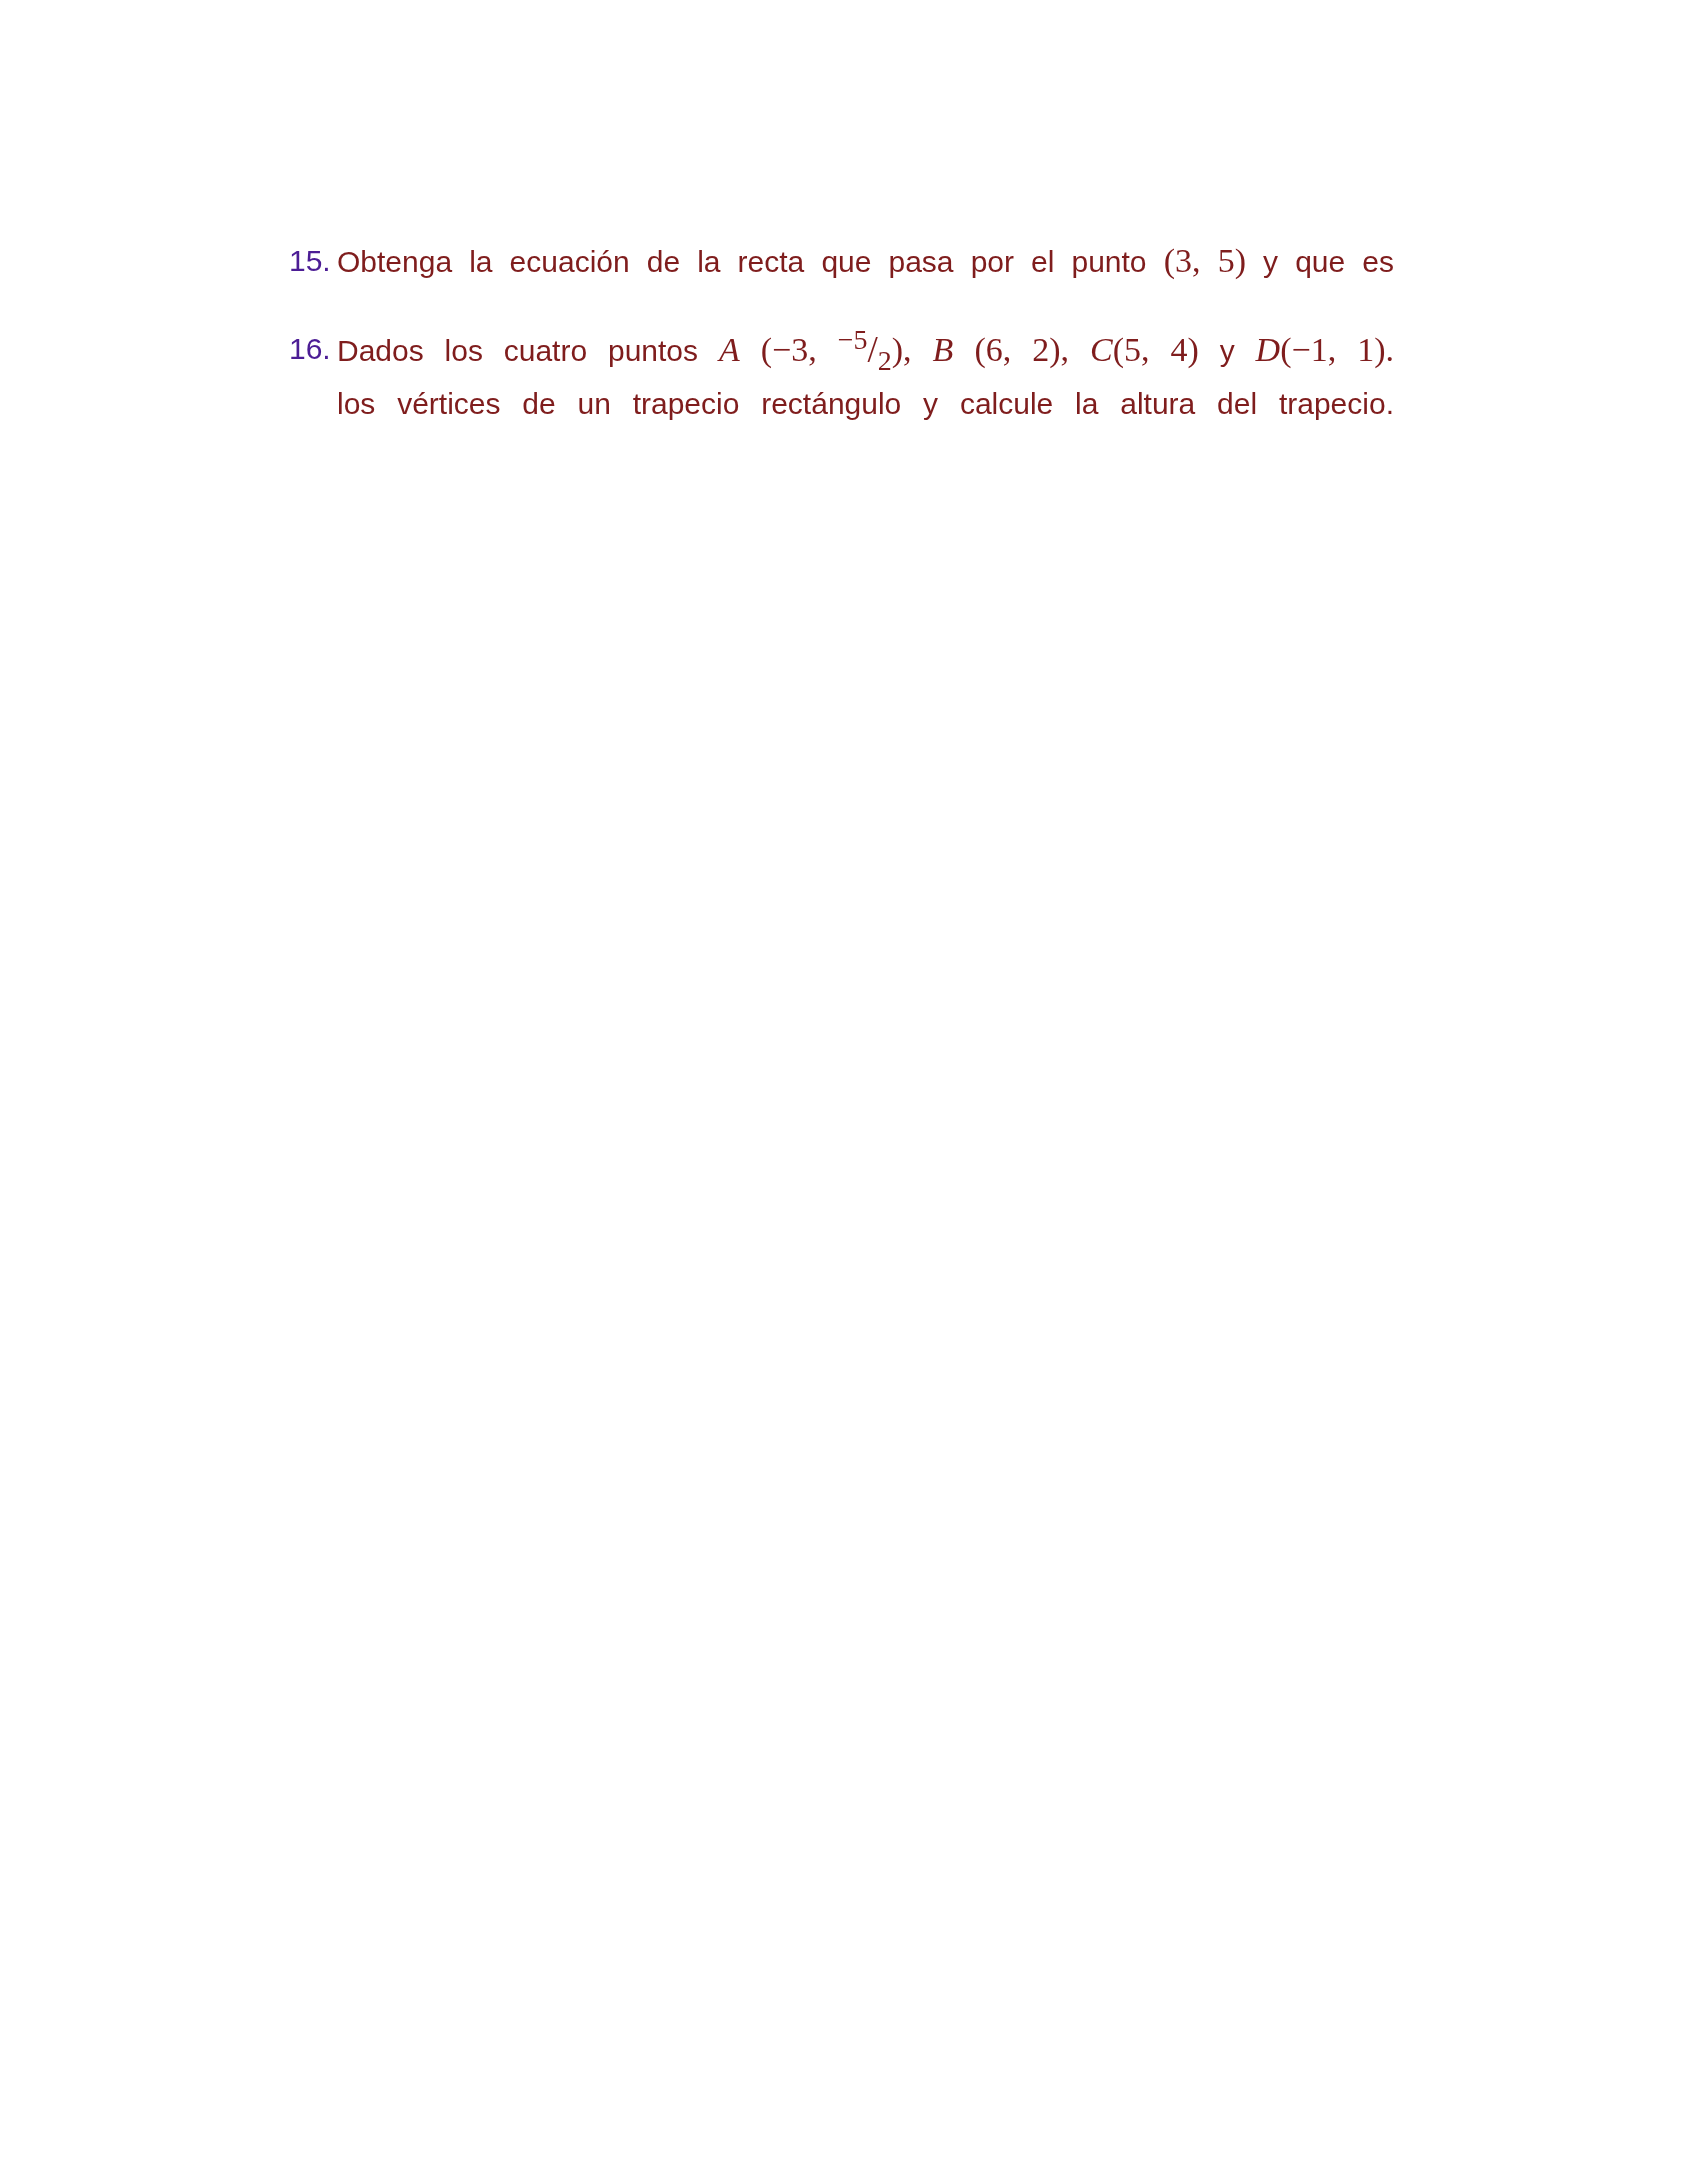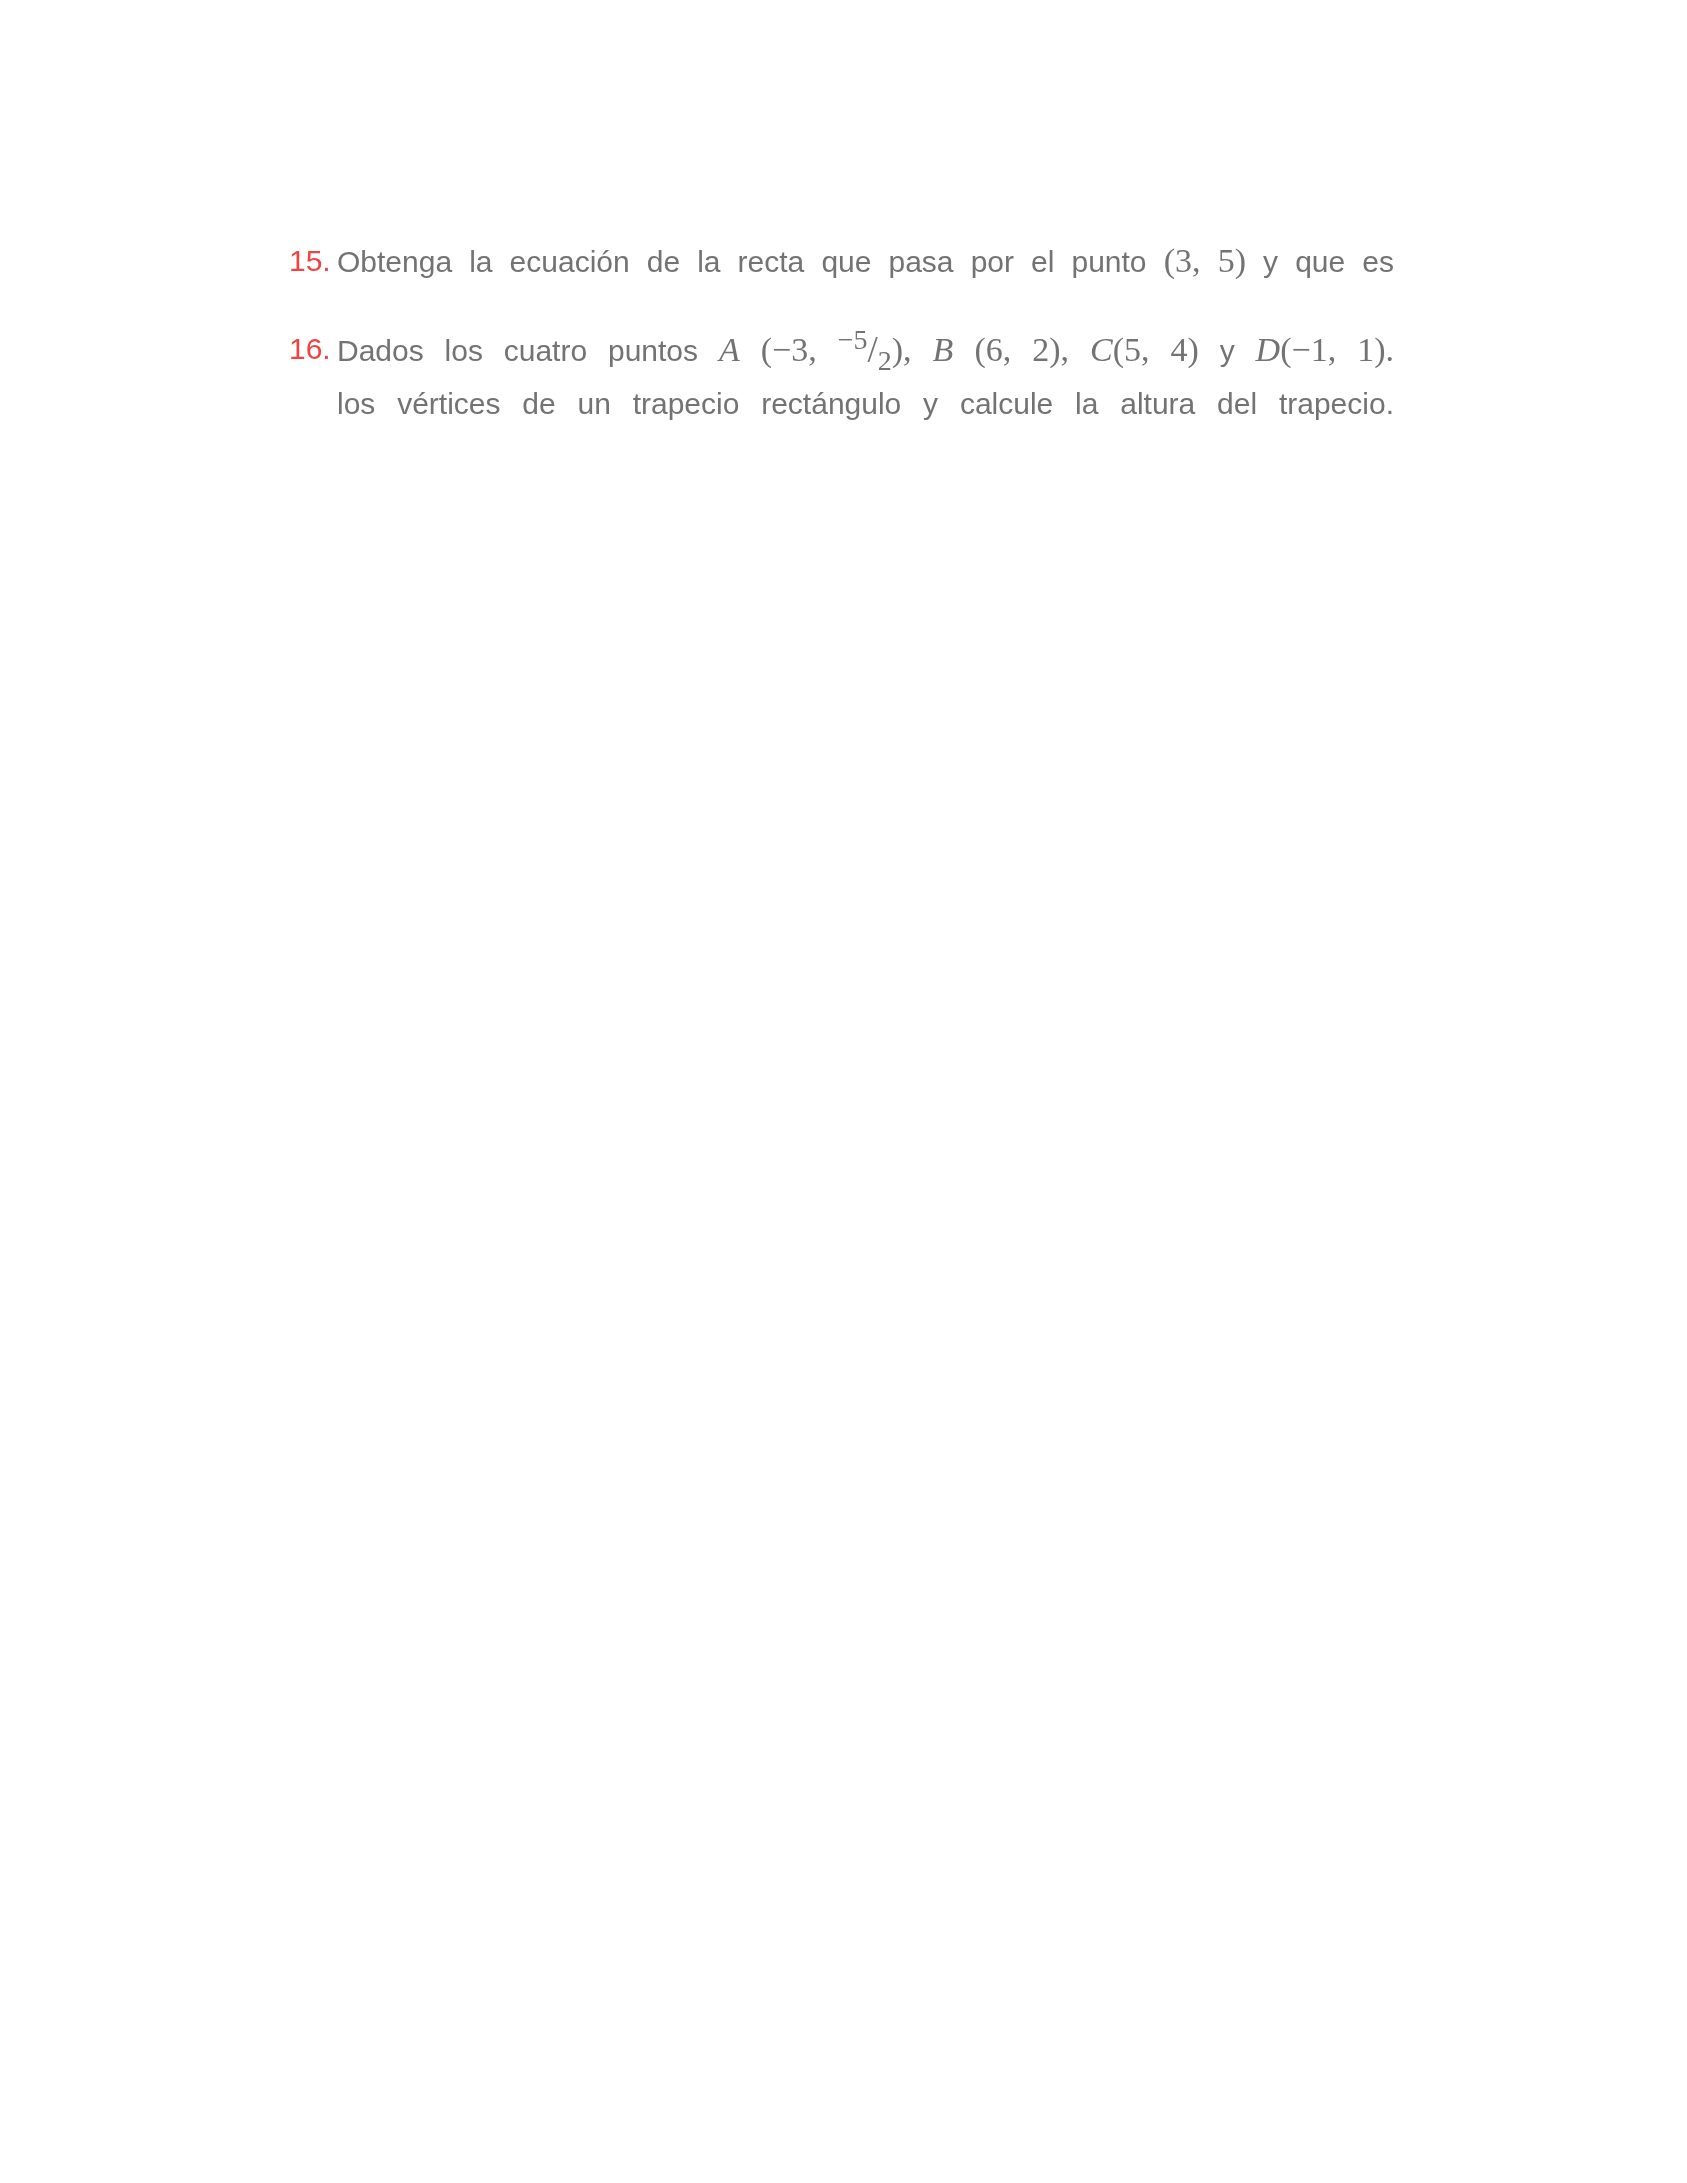--- a/index.html
+++ b/index.html
@@ -32,35 +32,35 @@
   }
   .problem + .problem {
     margin-top: 36px;
   }
   .problem-number {
     position: absolute;
     left: 0;
     top: 0;
     font-size: 30px;
     line-height: 43px;
-    color: #ef4444;
+    color: #4c1d95;
     white-space: nowrap;
   }
   
   .problem:nth-child(2) .problem-number { line-height: 60px; }
   .lines {
     margin-left: 48px;
     width: 1057px;
   }
   .line {
     font-size: 30px;
     line-height: 43px;
     text-align: justify;
     text-align-last: justify;
-    color: #737373;
+    color: #7f1d1d;
   }
   .problem:nth-child(2) .line { line-height: 44px; }
   .problem:nth-child(2) .line:first-child { line-height: 60px; }
   .line.lastline {
     text-align-last: left;
   }
   .seg-text {
     font-family: "Liberation Sans", sans-serif;
   }
   .seg-math {

